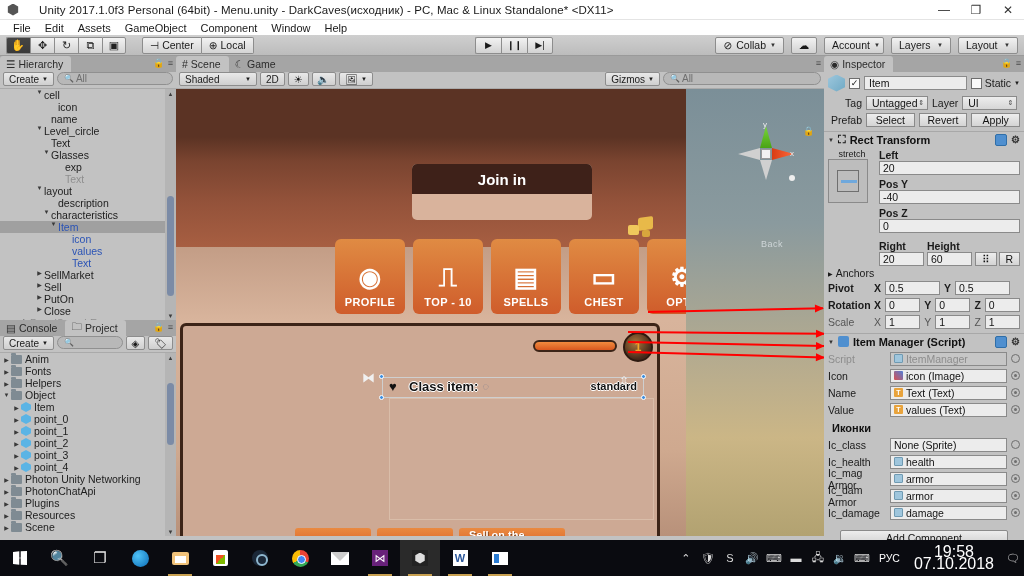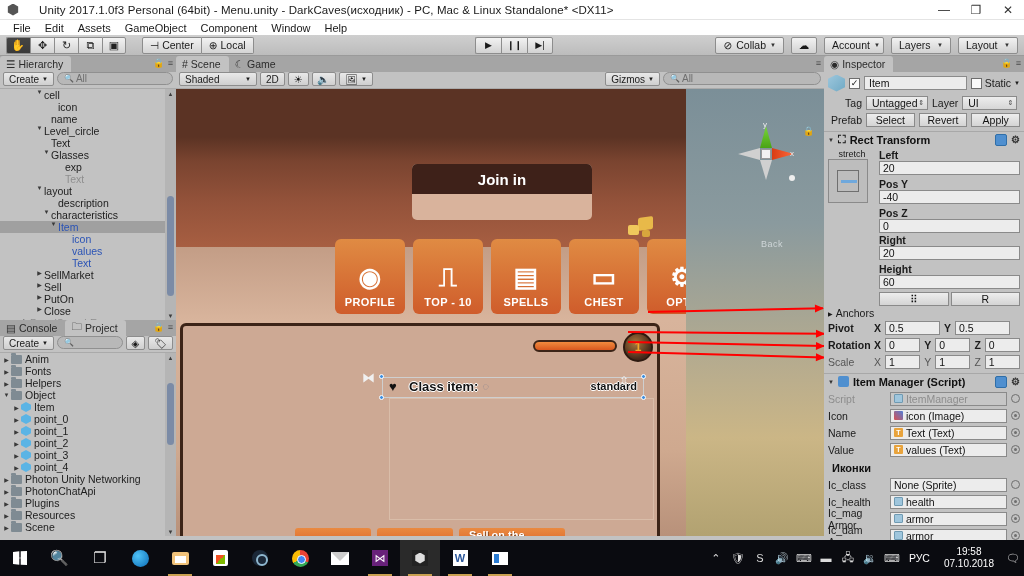--- a/index.html
+++ b/index.html
@@ -320,21 +320,21 @@
     display:flex;align-items:center;
   }
   .tk{ width:40px;height:36px;display:flex;align-items:center;justify-content:center;
        color:#e6e6e6;font-size:15px; position:relative;}
   .tk.run:after{content:"";position:absolute;bottom:0;left:8px;width:24px;height:2px;
        background:#c8a050;}
   .tk.sel{ background:#2a2a2a; }
   .tray{ position:absolute;right:0;display:flex;align-items:center;height:36px;}
   .tri-item{ width:22px;height:36px;display:flex;align-items:center;justify-content:center;
        color:#dcdcdc;font-size:11px;}
-  .clock{ color:#fff;font-size:10px;text-align:center;line-height:12px;padding:0 8px;}
+  .clock{ color:#fff;font-size:16px;text-align:center;line-height:12px;padding:0 8px;}
   .lang{ color:#fff;font-size:10.5px;padding:0 6px;}
 
   .edge-logo{width:17px;height:17px;border-radius:50%;
     background:radial-gradient(circle at 35% 35%,#4fc3f7,#0b6bb5);}
   .chrome-logo{width:17px;height:17px;border-radius:50%;
     background:conic-gradient(#ea4335 0 33%,#34a853 0 66%,#fbbc05 0 100%);
     position:relative;}
   .chrome-logo:after{content:"";position:absolute;left:5px;top:5px;width:7px;height:7px;
     border-radius:50%;background:#4285f4;border:1px solid #fff;}
   .store-logo{width:15px;height:16px;background:#fff;border-radius:2px;position:relative;}
@@ -867,21 +867,21 @@
             </div>
             <div style="flex:1;">
               <div class="lbl" style="font-weight:bold;">Pos Y</div>
               <div class="field">-40</div>
             </div>
             <div style="flex:1;">
               <div class="lbl" style="font-weight:bold;">Pos Z</div>
               <div class="field">0</div>
             </div>
           </div>
-          <div style="display:flex;gap:3px;margin-top:1px;flex-direction:column;">
+          <div style="display:flex;gap:3px;margin-top:7px;">
             <div style="flex:1;">
               <div class="lbl" style="font-weight:bold;">Right</div>
               <div class="field">20</div>
             </div>
             <div style="flex:1;">
               <div class="lbl" style="font-weight:bold;">Height</div>
               <div class="field">60</div>
             </div>
             <div style="flex:1;display:flex;align-items:flex-end;gap:2px;">
               <div class="btn3">⠿</div>

